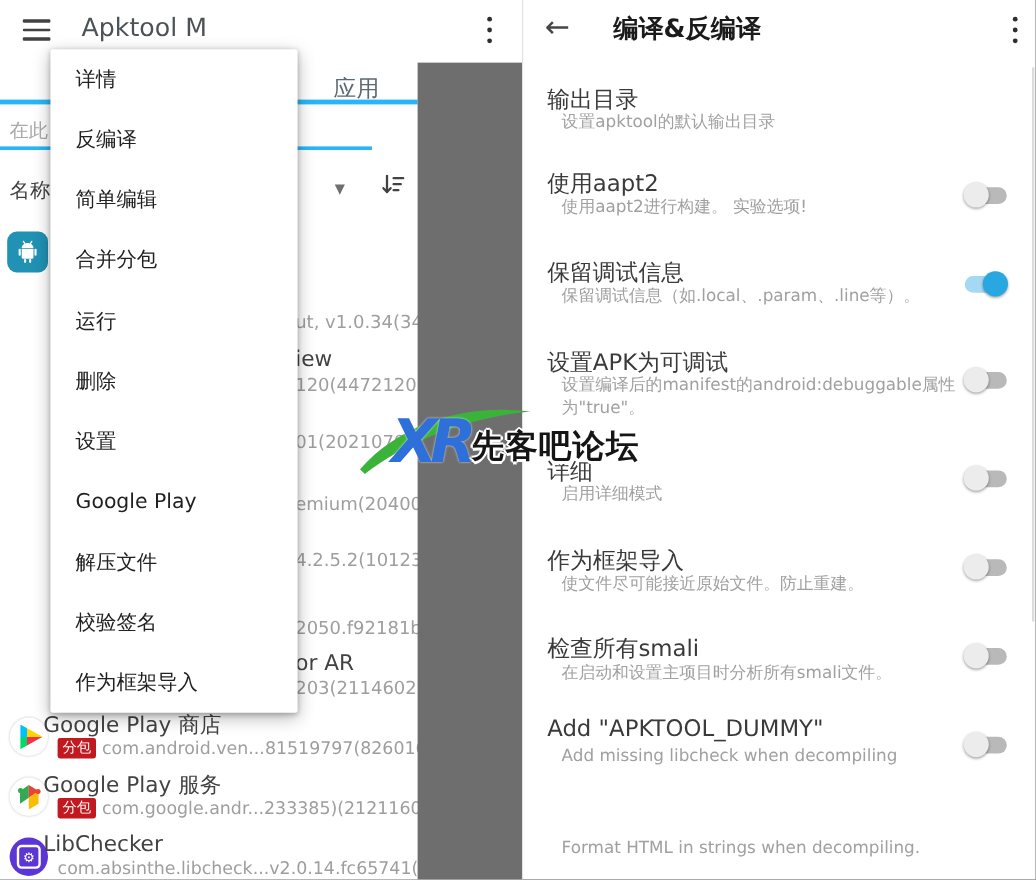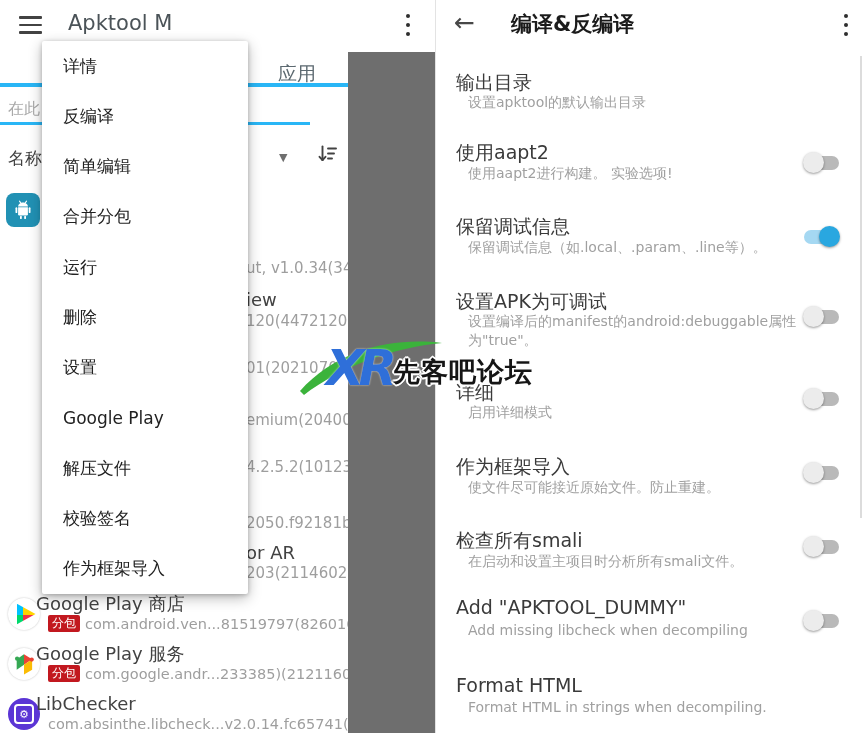--- a/index.html
+++ b/index.html
@@ -235,21 +235,20 @@
         <div class="thumb"></div>
       </div>
 
     <div class="set-title" style="top:596px">Add "APKTOOL_DUMMY"</div>
     <div class="set-sub" style="top:621px">Add missing libcheck when decompiling</div>
     <div class="switch off" style="top:610px">
         <div class="track"></div>
         <div class="thumb"></div>
       </div>
 
-    <div class="set-title" style="top:674px">Format HTML</div>
     <div class="set-sub" style="top:698px">Format HTML in strings when decompiling.</div>
 
     <div class="scroll-line"></div>
   </div>
 
   <div class="watermark">
     <svg class="wm-swoosh" width="150" height="68" viewBox="0 0 150 68">
       <path d="M2,58 C40,16 95,4 144,10 C96,14 42,34 6,62 Z" fill="#3bb33b"></path>
     </svg>
     <div class="wm-xr">XR</div>

